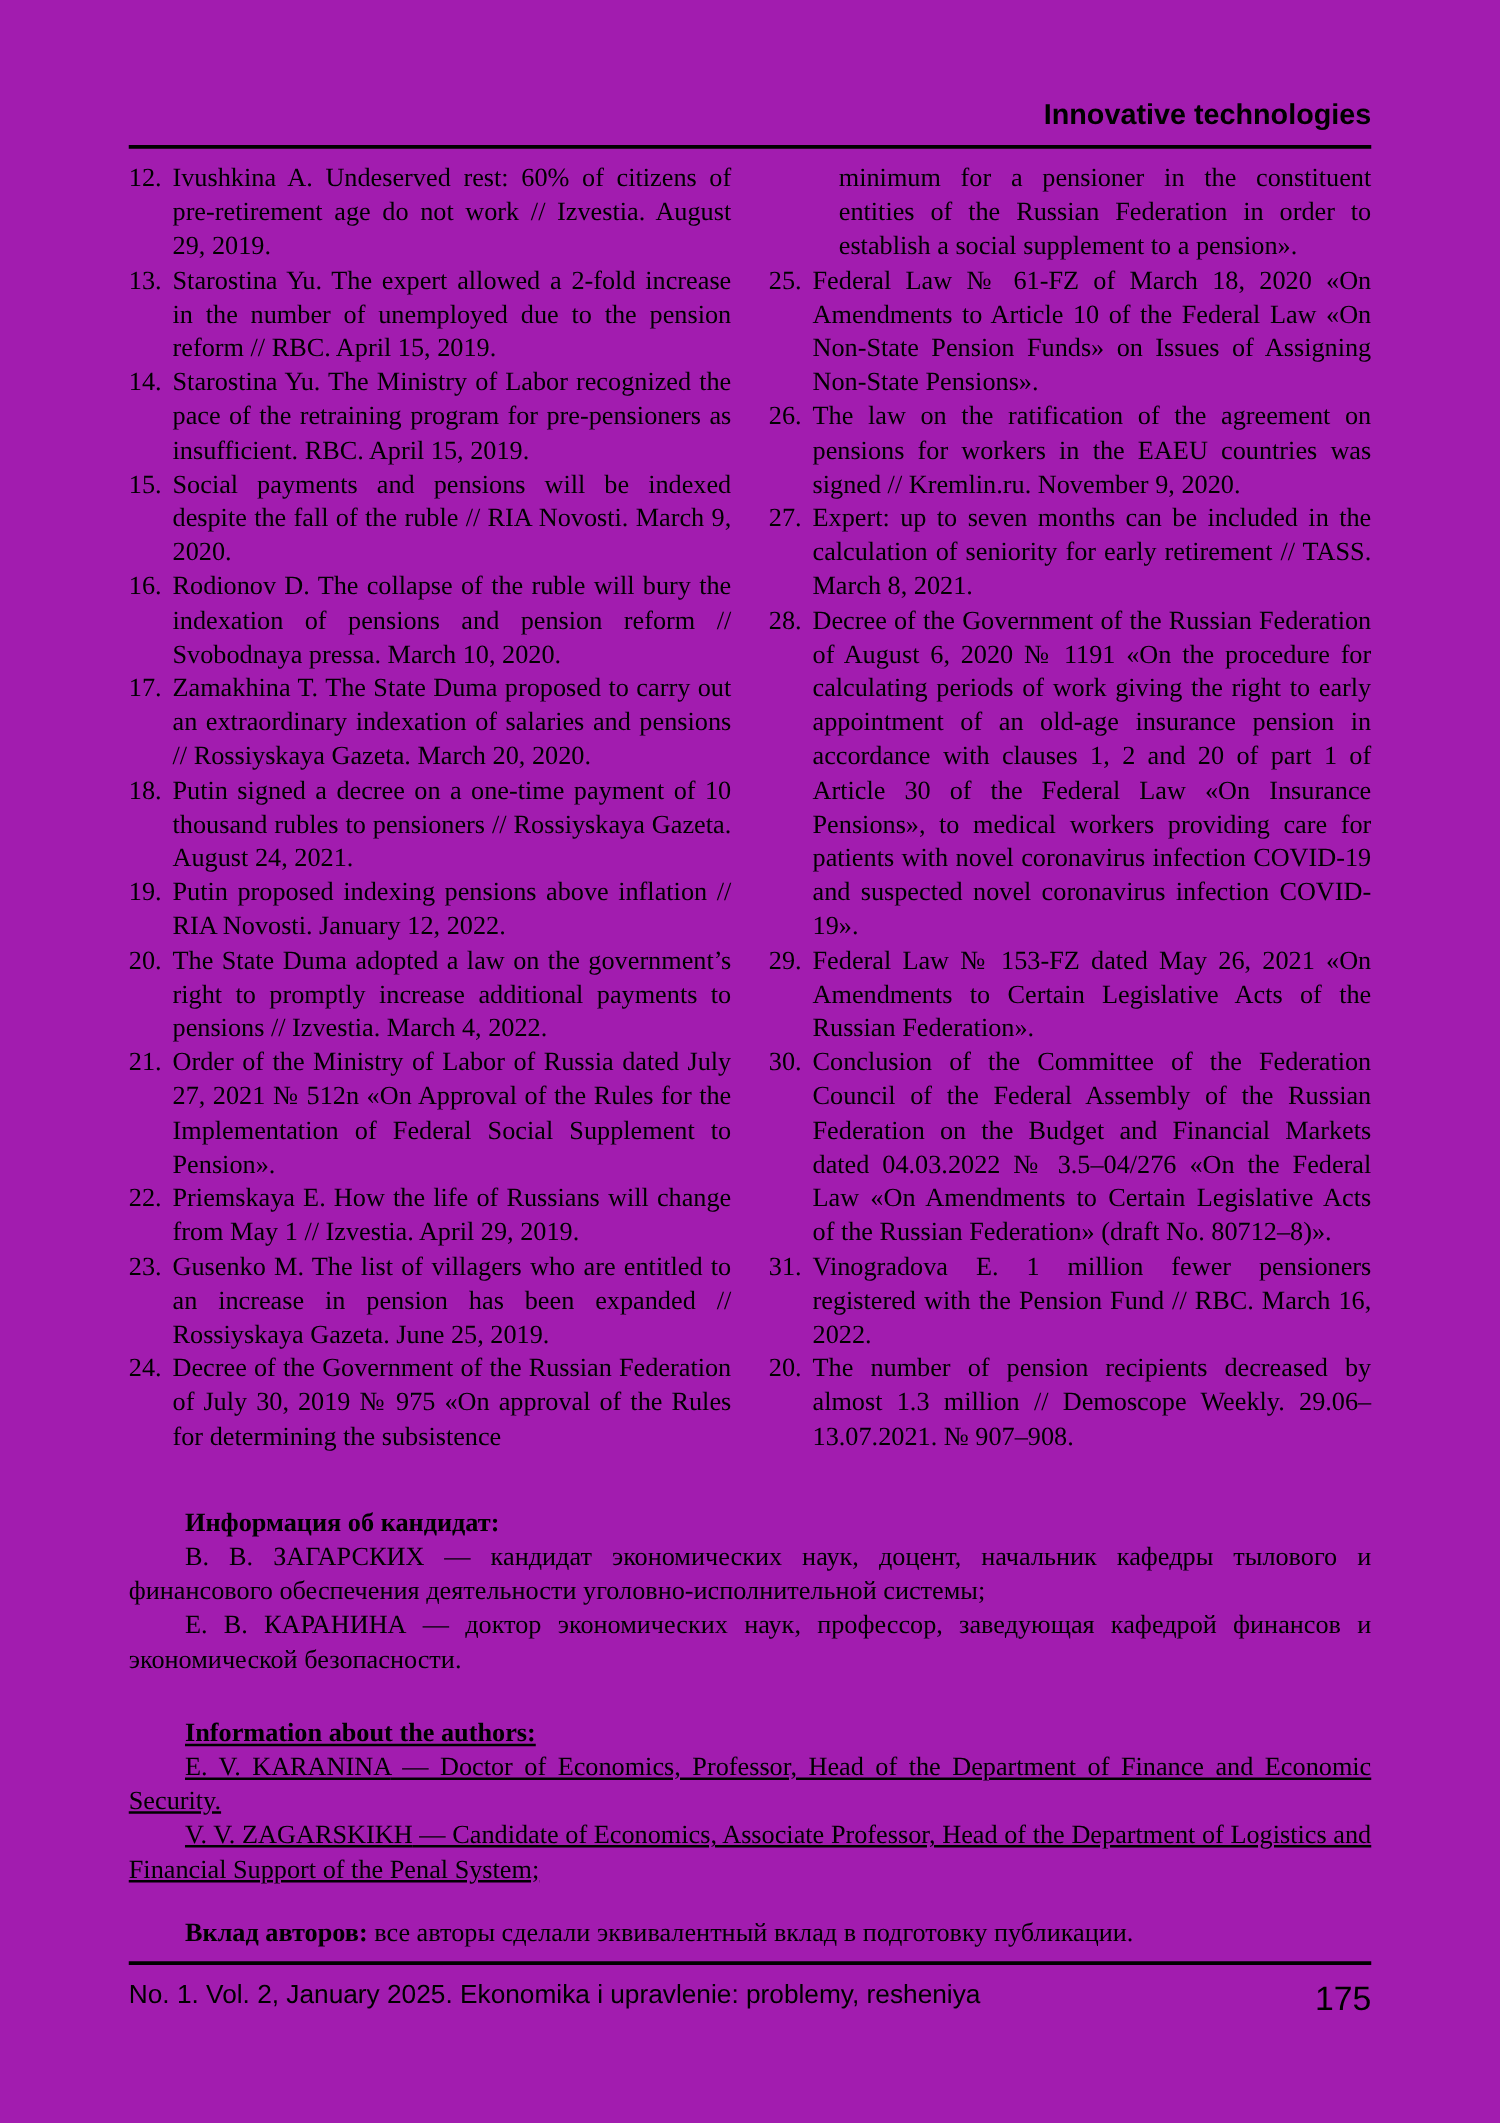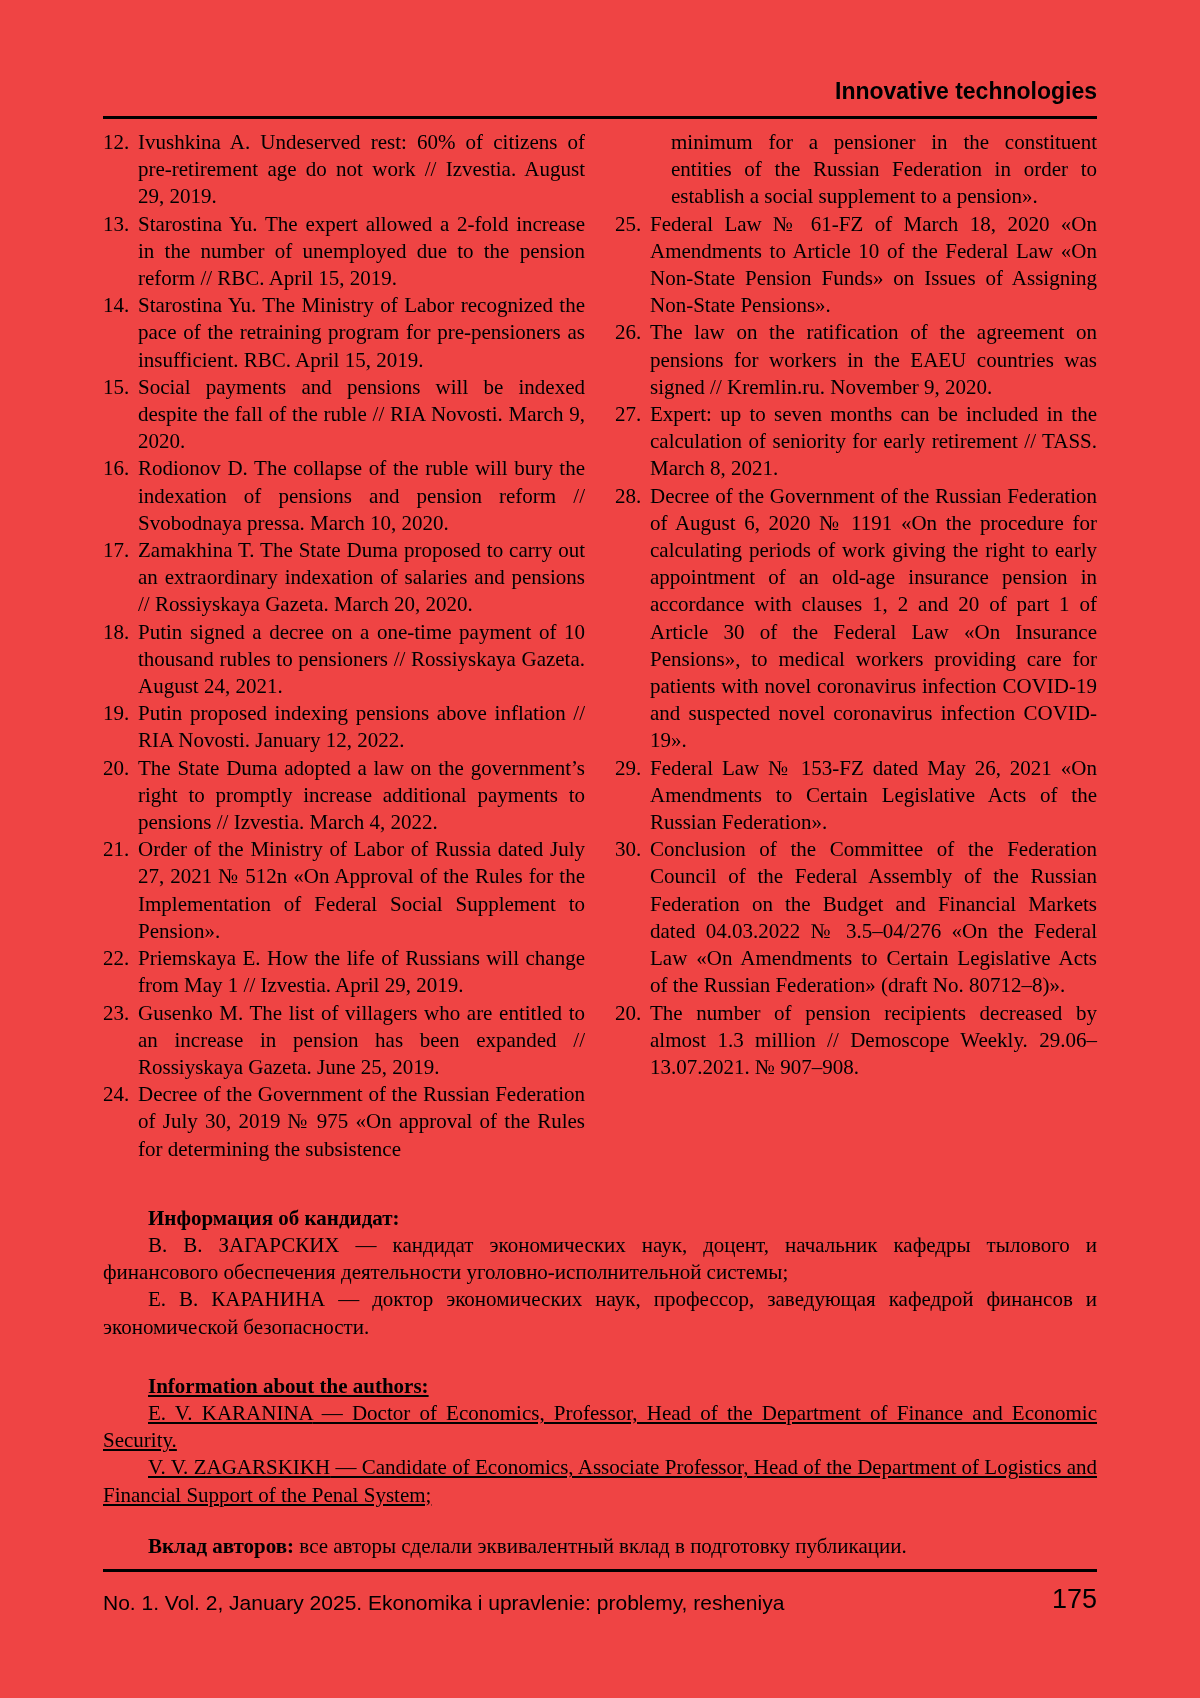--- a/index.html
+++ b/index.html
@@ -1,21 +1,21 @@
 <!DOCTYPE html>
 <html><head>
 <meta charset="utf-8">
 <style>
   html, body { margin: 0; padding: 0; background: #e8e8e8; }
   .page {
     position: relative;
     width: 1200px;
     height: 1698px;
     margin: 0 auto;
-    background: #ef4444;
+    background: #a21caf;
     box-sizing: border-box;
     padding: 0 103px;
     overflow: hidden;
     font-family: "Liberation Serif", serif;
     color: #000;
   }
   .header {
     padding-top: 78px;
     text-align: right;
     font-family: "Liberation Sans", sans-serif;
@@ -67,21 +67,21 @@
     font-size: 21px;
     line-height: 27.2px;
     text-indent: 45px;
   }
   .contribution .label { font-weight: bold; }
   .rule-bottom { margin-top: 9px; }
   .footer {
     margin-top: 12px;
     display: flex;
     justify-content: space-between;
-    align-items: flex-end;
+    align-items: flex-start;
     font-family: "Liberation Sans", sans-serif;
   }
   .footer .journal { font-size: 21px; }
   .footer .pagenum { font-size: 27px; }
 </style>
 </head>
 <body>
 
 <div class="page">
 
@@ -107,20 +107,21 @@
       <div class="ref-item"><span class="num">24.</span><span>Decree of the Government of the Russian Federation of July 30, 2019 № 975 «On approval of the Rules for determining the subsistence</span></div>
     </div>
     <div class="col">
       <div class="continuation">minimum for a pensioner in the constituent entities of the Russian Federation in order to establish a social supplement to a pension».</div>
       <div class="ref-item"><span class="num">25.</span><span>Federal Law № 61-FZ of March 18, 2020 «On Amendments to Article 10 of the Federal Law «On Non-State Pension Funds» on Issues of Assigning Non-State Pensions».</span></div>
       <div class="ref-item"><span class="num">26.</span><span>The law on the ratification of the agreement on pensions for workers in the EAEU countries was signed // Kremlin.ru. November 9, 2020.</span></div>
       <div class="ref-item"><span class="num">27.</span><span>Expert: up to seven months can be included in the calculation of seniority for early retirement // TASS. March 8, 2021.</span></div>
       <div class="ref-item"><span class="num">28.</span><span>Decree of the Government of the Russian Federation of August 6, 2020 № 1191 «On the procedure for calculating periods of work giving the right to early appointment of an old-age insurance pension in accordance with clauses 1, 2 and 20 of part 1 of Article 30 of the Federal Law «On Insurance Pensions», to medical workers providing care for patients with novel coronavirus infection COVID-19 and suspected novel coronavirus infection COVID-19».</span></div>
       <div class="ref-item"><span class="num">29.</span><span>Federal Law № 153-FZ dated May 26, 2021 «On Amendments to Certain Legislative Acts of the Russian Federation».</span></div>
       <div class="ref-item"><span class="num">30.</span><span>Conclusion of the Committee of the Federation Council of the Federal Assembly of the Russian Federation on the Budget and Financial Markets dated 04.03.2022 № 3.5–04/276 «On the Federal Law «On Amendments to Certain Legislative Acts of the Russian Federation» (draft No. 80712–8)».</span></div>
+      <div class="ref-item"><span class="num">31.</span><span>Vinogradova E. 1 million fewer pensioners registered with the Pension Fund // RBC. March 16, 2022.</span></div>
       <div class="ref-item"><span class="num">20.</span><span>The number of pension recipients decreased by almost 1.3 million // Demoscope Weekly. 29.06–13.07.2021. № 907–908.</span></div>
     </div>
   </div>
 
   <div class="authors authors-ru">
     <p class="heading">Информация об кандидат:</p>
     <p><span>В. В. ЗАГАРСКИХ</span><span> — кандидат экономических наук, доцент, начальник кафедры тылового и финансового обеспечения деятельности уголовно-исполнительной системы;</span></p>
     <p><span>Е. В. КАРАНИНА</span><span> — доктор экономических наук, профессор, заведующая кафедрой финансов и экономической безопасности.</span></p>
   </div>
 

